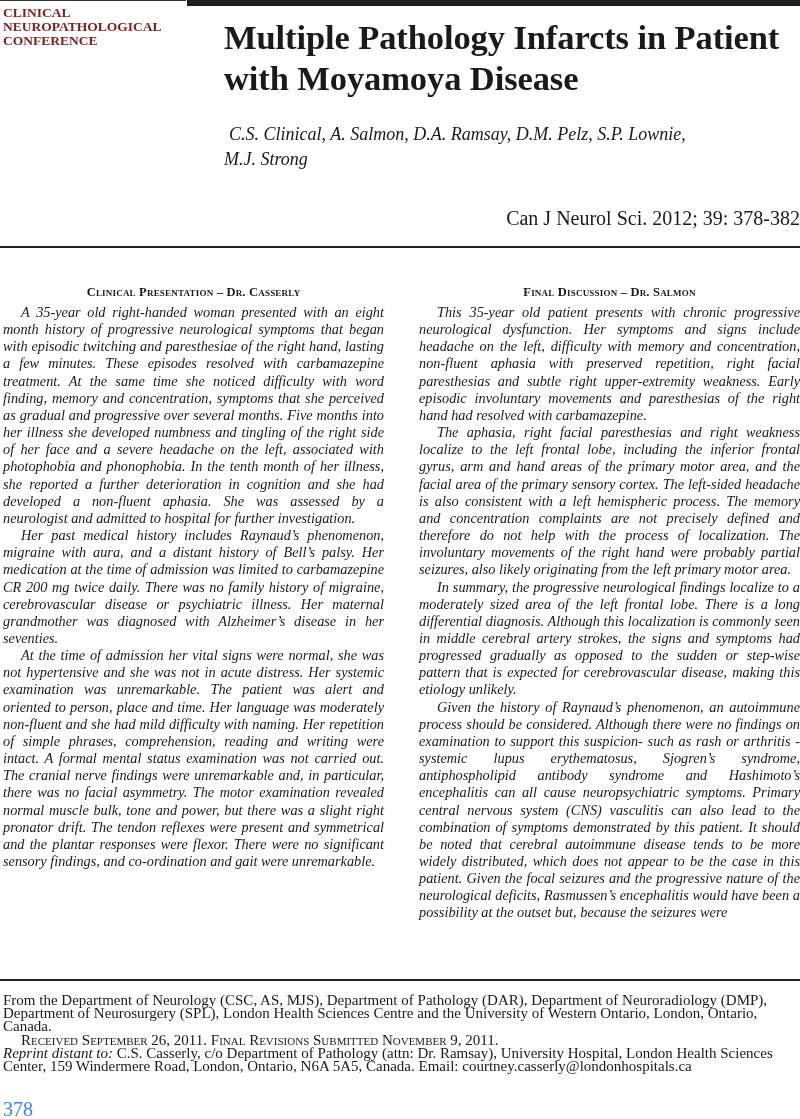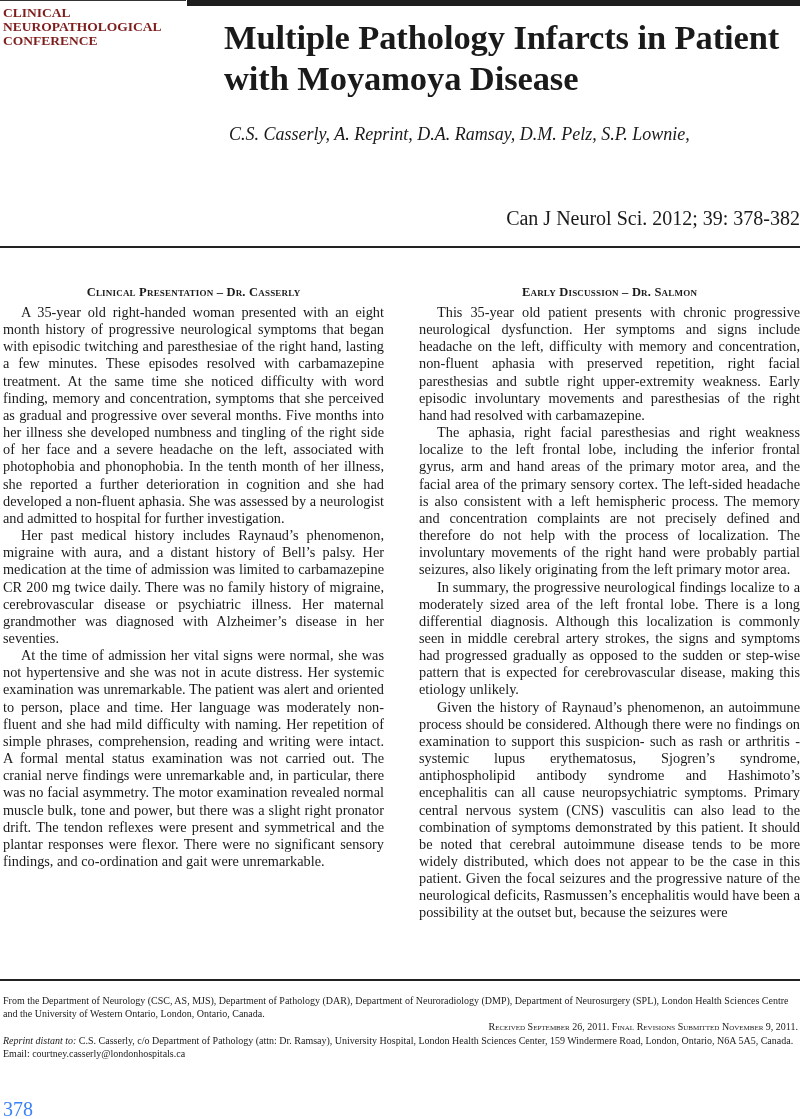--- a/index.html
+++ b/index.html
@@ -32,64 +32,65 @@
   .col {
     position: absolute; top: 284px; width: 381px;
     font-size: 14.3px; line-height: 17.15px; text-align: justify;
   }
   .col-left { left: 3px; }
   .col-right { left: 419px; }
   .col h2 {
     margin: 0 0 3px 0; text-align: center; font-size: 12.5px; font-weight: bold;
     font-variant: small-caps; line-height: 17px; letter-spacing: 0.2px;
   }
-  .col p { margin: 0; text-indent: 18px; }
+  .col p { margin: 0; text-indent: 18px; font-style: italic; }
   .bottom-rule { position: absolute; left: 0; top: 979px; width: 800px; height: 2px; background: #222; }
   .footnotes {
     position: absolute; left: 3px; top: 994px; width: 795px;
-    font-size: 10px; line-height: 13.2px; color: #1a1a1a;
+    font-size: 15px; line-height: 13.2px; color: #1a1a1a;
   }
   .footnotes p { margin: 0; }
-  .footnotes .received { text-indent: 18px; font-variant: small-caps; text-align: right; }
+  .footnotes .received { text-indent: 18px; font-variant: small-caps; }
   .footnotes .reprint-label { font-style: italic; }
   .page-number {
     position: absolute; left: 3px; top: 1098px; font-size: 20px; color: #3b82f6;
   }
 </style>
 </head>
 <body>
 
 <div class="top-rule-thin"></div>
 <div class="top-rule-thick"></div>
 
 <div class="section-label">
   <div>CLINICAL</div>
   <div>NEUROPATHOLOGICAL</div>
   <div>CONFERENCE</div>
 </div>
 
 <h1 class="title">Multiple Pathology Infarcts in Patient with Moyamoya Disease</h1>
 
 <div class="authors">
-  <div class="line1">C.S. Casserly, A. Reprint, D.A. Ramsay, D.M. Pelz, S.P. Lownie,</div>
+  <div class="line1">C.S. Clinical, A. Salmon, D.A. Ramsay, D.M. Pelz, S.P. Lownie,</div>
+  <div>M.J. Strong</div>
 </div>
 
 <div class="citation">Can J Neurol Sci. 2012; 39: 378-382</div>
 
 <div class="mid-rule"></div>
 
 <div class="col col-left">
   <h2>Clinical Presentation – Dr. Casserly</h2>
   <p>A 35-year old right-handed woman presented with an eight month history of progressive neurological symptoms that began with episodic twitching and paresthesiae of the right hand, lasting a few minutes. These episodes resolved with carbamazepine treatment. At the same time she noticed difficulty with word finding, memory and concentration, symptoms that she perceived as gradual and progressive over several months. Five months into her illness she developed numbness and tingling of the right side of her face and a severe headache on the left, associated with photophobia and phonophobia. In the tenth month of her illness, she reported a further deterioration in cognition and she had developed a non-fluent aphasia. She was assessed by a neurologist and admitted to hospital for further investigation.</p>
   <p>Her past medical history includes Raynaud’s phenomenon, migraine with aura, and a distant history of Bell’s palsy. Her medication at the time of admission was limited to carbamazepine CR 200 mg twice daily. There was no family history of migraine, cerebrovascular disease or psychiatric illness. Her maternal grandmother was diagnosed with Alzheimer’s disease in her seventies.</p>
   <p>At the time of admission her vital signs were normal, she was not hypertensive and she was not in acute distress. Her systemic examination was unremarkable. The patient was alert and oriented to person, place and time. Her language was moderately non-fluent and she had mild difficulty with naming. Her repetition of simple phrases, comprehension, reading and writing were intact. A formal mental status examination was not carried out. The cranial nerve findings were unremarkable and, in particular, there was no facial asymmetry. The motor examination revealed normal muscle bulk, tone and power, but there was a slight right pronator drift. The tendon reflexes were present and symmetrical and the plantar responses were flexor. There were no significant sensory findings, and co-ordination and gait were unremarkable.</p>
 </div>
 
 <div class="col col-right">
-  <h2>Early Discussion – Dr. Salmon</h2>
+  <h2>Final Discussion – Dr. Salmon</h2>
   <p>This 35-year old patient presents with chronic progressive neurological dysfunction. Her symptoms and signs include headache on the left, difficulty with memory and concentration, non-fluent aphasia with preserved repetition, right facial paresthesias and subtle right upper-extremity weakness. Early episodic involuntary movements and paresthesias of the right hand had resolved with carbamazepine.</p>
   <p>The aphasia, right facial paresthesias and right weakness localize to the left frontal lobe, including the inferior frontal gyrus, arm and hand areas of the primary motor area, and the facial area of the primary sensory cortex. The left-sided headache is also consistent with a left hemispheric process. The memory and concentration complaints are not precisely defined and therefore do not help with the process of localization. The involuntary movements of the right hand were probably partial seizures, also likely originating from the left primary motor area.</p>
   <p>In summary, the progressive neurological findings localize to a moderately sized area of the left frontal lobe. There is a long differential diagnosis. Although this localization is commonly seen in middle cerebral artery strokes, the signs and symptoms had progressed gradually as opposed to the sudden or step-wise pattern that is expected for cerebrovascular disease, making this etiology unlikely.</p>
   <p>Given the history of Raynaud’s phenomenon, an autoimmune process should be considered. Although there were no findings on examination to support this suspicion- such as rash or arthritis - systemic lupus erythematosus, Sjogren’s syndrome, antiphospholipid antibody syndrome and Hashimoto’s encephalitis can all cause neuropsychiatric symptoms. Primary central nervous system (CNS) vasculitis can also lead to the combination of symptoms demonstrated by this patient. It should be noted that cerebral autoimmune disease tends to be more widely distributed, which does not appear to be the case in this patient. Given the focal seizures and the progressive nature of the neurological deficits, Rasmussen’s encephalitis would have been a possibility at the outset but, because the seizures were</p>
 </div>
 
 <div class="bottom-rule"></div>
 
 <div class="footnotes">
   <p>From the Department of Neurology (CSC, AS, MJS), Department of Pathology (DAR), Department of Neuroradiology (DMP), Department of Neurosurgery (SPL), London Health Sciences Centre and the University of Western Ontario, London, Ontario, Canada.</p>

